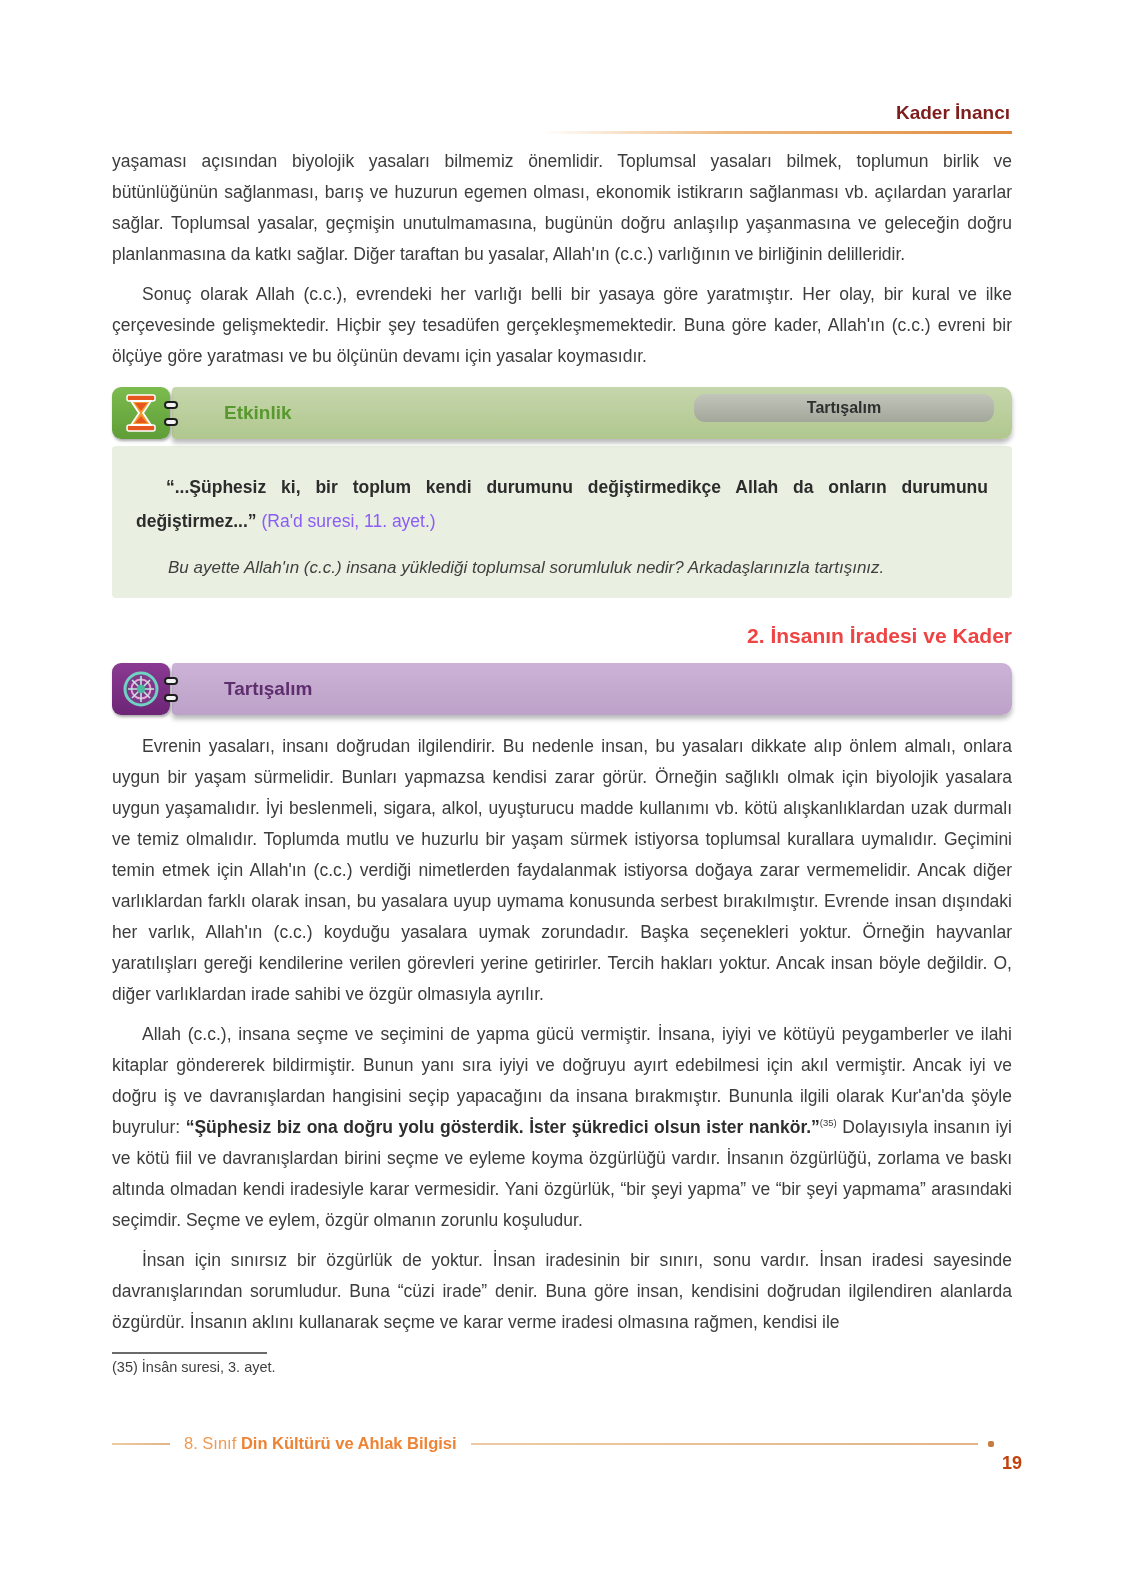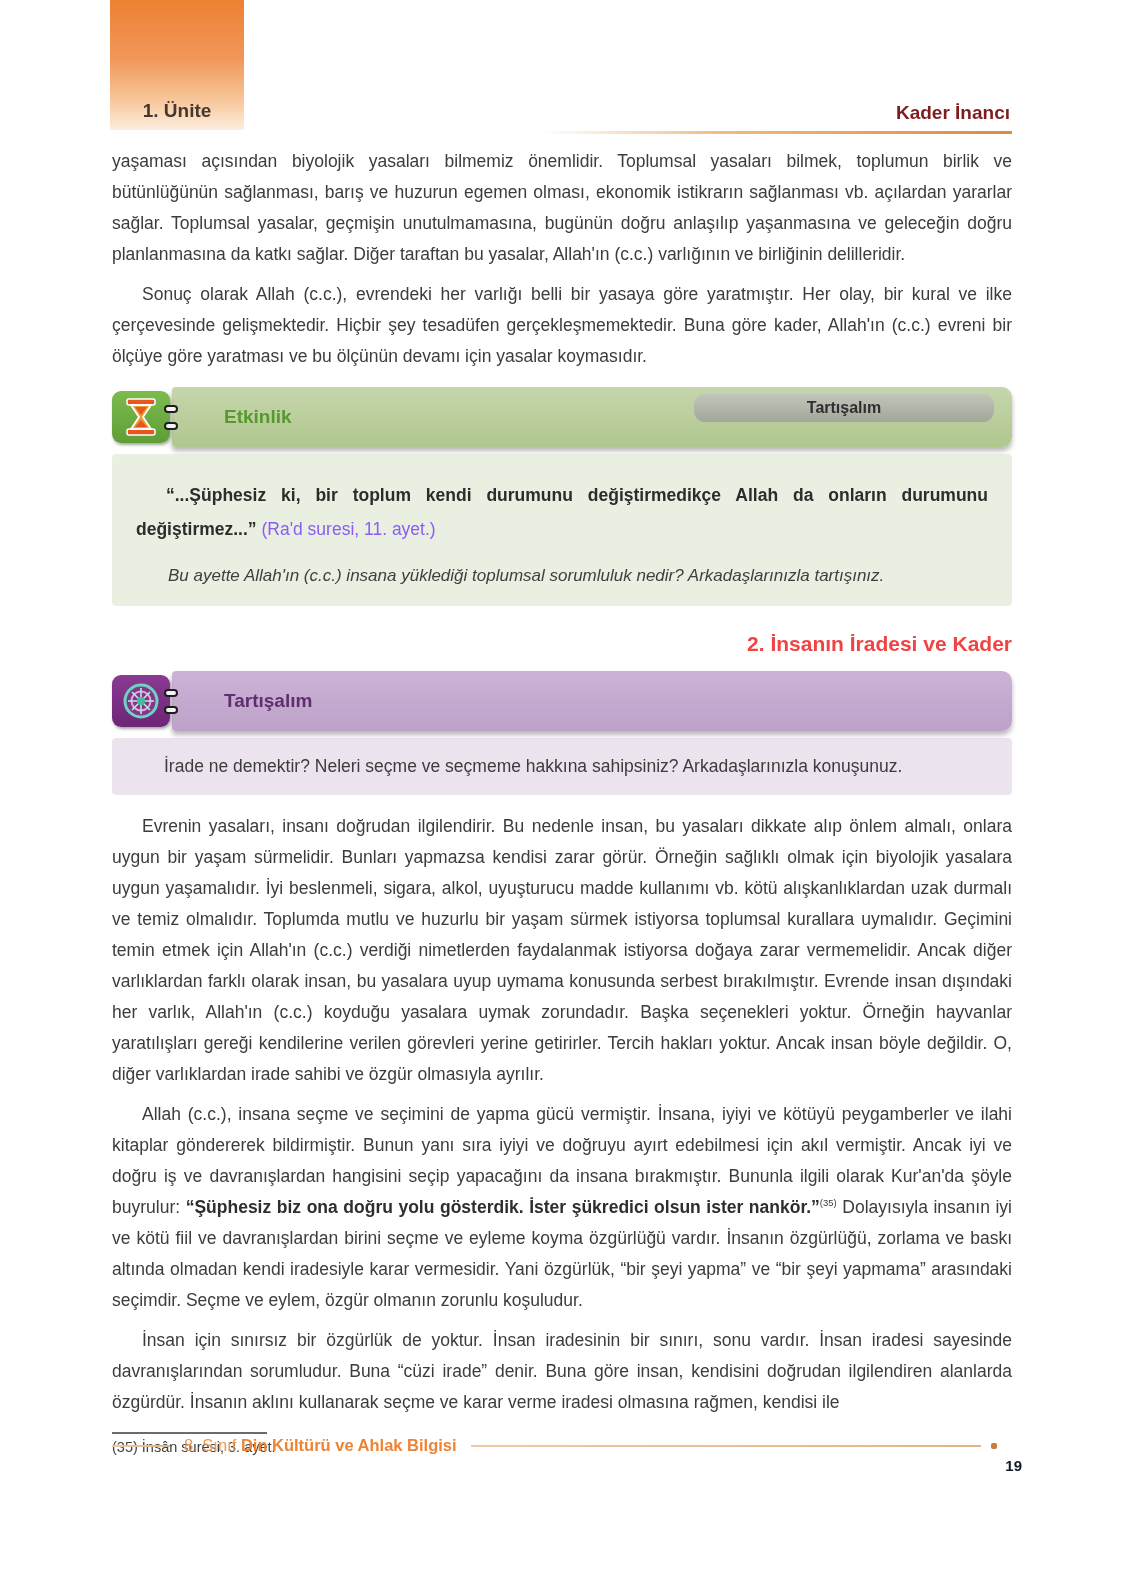--- a/index.html
+++ b/index.html
@@ -46,21 +46,21 @@
   .icon-tile {
     width:58px; height:52px; border-radius:9px; z-index:2;
     display:flex; align-items:center; justify-content:center;
     box-shadow:1px 2px 3px rgba(0,0,0,.35);
   }
   .icon-tile.green { background:linear-gradient(to bottom,#7cbb4e,#5f9e36); }
   .icon-tile.purple { background:linear-gradient(to bottom,#8a3a92,#6d2576); }
   .rings { display:flex; flex-direction:column; gap:9px; z-index:3; margin-left:-6px; }
   .ring { width:14px; height:8px; background:#f5f5f5; border:2.5px solid #1d1d1d; border-radius:4px; }
   .bar {
-    flex:1; height:60px; margin-left:-6px; position:relative;
+    flex:1; height:52px; margin-left:-6px; position:relative;
     border-radius:4px 10px 10px 4px;
     display:flex; align-items:center;
     box-shadow:0 4px 5px rgba(0,0,0,.28);
   }
   .bar.green { background:linear-gradient(to bottom,#c6d6ac,#b0c78e); }
   .bar.purple { background:linear-gradient(to bottom,#ccb3d6,#bda1c9); }
   .bar-label { margin-left:52px; font-size:19px; font-weight:bold; }
   .bar-label.green { color:#58992f; }
   .bar-label.purple { color:#5f2e6e; }
   .discuss-tab {
@@ -105,33 +105,30 @@
   .footer {
     position:absolute; left:112px; right:118px; bottom:120px;
     display:flex; align-items:center;
   }
   .footer .line { height:2px; background:linear-gradient(to right,#eecaa4,#e2b488); }
   .footer .line.left { width:58px; margin-right:14px; }
   .footer .line.right { flex:1; margin:0 10px 0 14px; }
   .footer-title { font-size:16.5px; color:#f09a52; white-space:nowrap;text-align:center; }
   .footer-title .bold-part { font-weight:bold; color:#ee8334; }
   .footer-dot { width:6px; height:6px; background:#c77b3f; border-radius:2px; margin-right:8px; }
-  .page-number { font-size:15px; font-weight:bold; color:#0f172a;margin-top:40px; }
+  .page-number { font-size:18px; font-weight:bold; color:#c2410c;margin-top:40px; }
 
   
   svg { display:block; }
 </style>
 </head>
 <body>
 
 <div class="page">
 
-  <div class="unit-box">
-    <span class="unit-label">1. Ünite</span>
-  </div>
   <div class="chapter-title">Kader İnancı</div>
   <div class="title-rule"></div>
 
   <div class="content">
 
     <p class="body-para">yaşaması açısından biyolojik yasaları bilmemiz önemlidir. Toplumsal yasaları bilmek, toplumun birlik ve bütünlüğünün sağlanması, barış ve huzurun egemen olması, ekonomik istikrarın sağlanması vb. açılardan yararlar sağlar. Toplumsal yasalar, geçmişin unutulmamasına, bugünün doğru anlaşılıp yaşanmasına ve geleceğin doğru planlanmasına da katkı sağlar. Diğer taraftan bu yasalar, Allah'ın (c.c.) varlığının ve birliğinin delilleridir.</p>
     <p class="body-para indent">Sonuç olarak Allah (c.c.), evrendeki her varlığı belli bir yasaya göre yaratmıştır. Her olay, bir kural ve ilke çerçevesinde gelişmektedir. Hiçbir şey tesadüfen gerçekleşmemektedir. Buna göre kader, Allah'ın (c.c.) evreni bir ölçüye göre yaratması ve bu ölçünün devamı için yasalar koymasıdır.</p>
 
     <div class="banner-row">
       <div class="icon-tile green">
@@ -175,23 +172,20 @@
       </div>
       <div class="rings">
         <div class="ring"></div>
         <div class="ring"></div>
       </div>
       <div class="bar purple">
         <span class="bar-label purple">Tartışalım</span>
       </div>
     </div>
 
-    <div class="think-box">
-      <p class="think-question">İrade ne demektir? Neleri seçme ve seçmeme hakkına sahipsiniz? Arkadaşlarınızla konuşunuz.</p>
-    </div>
 
     <p class="body-para indent para-block">Evrenin yasaları, insanı doğrudan ilgilendirir. Bu nedenle insan, bu yasaları dikkate alıp önlem almalı, onlara uygun bir yaşam sürmelidir. Bunları yapmazsa kendisi zarar görür. Örneğin sağlıklı olmak için biyolojik yasalara uygun yaşamalıdır. İyi beslenmeli, sigara, alkol, uyuşturucu madde kullanımı vb. kötü alışkanlıklardan uzak durmalı ve temiz olmalıdır. Toplumda mutlu ve huzurlu bir yaşam sürmek istiyorsa toplumsal kurallara uymalıdır. Geçimini temin etmek için Allah'ın (c.c.) verdiği nimetlerden faydalanmak istiyorsa doğaya zarar vermemelidir. Ancak diğer varlıklardan farklı olarak insan, bu yasalara uyup uymama konusunda serbest bırakılmıştır. Evrende insan dışındaki her varlık, Allah'ın (c.c.) koyduğu yasalara uymak zorundadır. Başka seçenekleri yoktur. Örneğin hayvanlar yaratılışları gereği kendilerine verilen görevleri yerine getirirler. Tercih hakları yoktur. Ancak insan böyle değildir. O, diğer varlıklardan irade sahibi ve özgür olmasıyla ayrılır.</p>
 
     <p class="body-para indent para-block"><span>Allah (c.c.), insana seçme ve seçimini de yapma gücü vermiştir. İnsana, iyiyi ve kötüyü peygamberler ve ilahi kitaplar göndererek bildirmiştir. Bunun yanı sıra iyiyi ve doğruyu ayırt edebilmesi için akıl vermiştir. Ancak iyi ve doğru iş ve davranışlardan hangisini seçip yapacağını da insana bırakmıştır. Bununla ilgili olarak Kur'an'da şöyle buyrulur: </span><b>“Şüphesiz biz ona doğru yolu gösterdik. İster şükredici olsun ister nankör.”</b><span class="fn-ref">(35)</span><span> Dolayısıyla insanın iyi ve kötü fiil ve davranışlardan birini seçme ve eyleme koyma özgürlüğü vardır. İnsanın özgürlüğü, zorlama ve baskı altında olmadan kendi iradesiyle karar vermesidir. Yani özgürlük, “bir şeyi yapma” ve “bir şeyi yapmama” arasındaki seçimdir. Seçme ve eylem, özgür olmanın zorunlu koşuludur.</span></p>
 
     <p class="body-para indent para-block">İnsan için sınırsız bir özgürlük de yoktur. İnsan iradesinin bir sınırı, sonu vardır. İnsan iradesi sayesinde davranışlarından sorumludur. Buna “cüzi irade” denir. Buna göre insan, kendisini doğrudan ilgilendiren alanlarda özgürdür. İnsanın aklını kullanarak seçme ve karar verme iradesi olmasına rağmen, kendisi ile</p>
 
     <div class="footnote-rule"></div>
     <p class="footnote">(35)   İnsân suresi, 3. ayet.</p>
 

